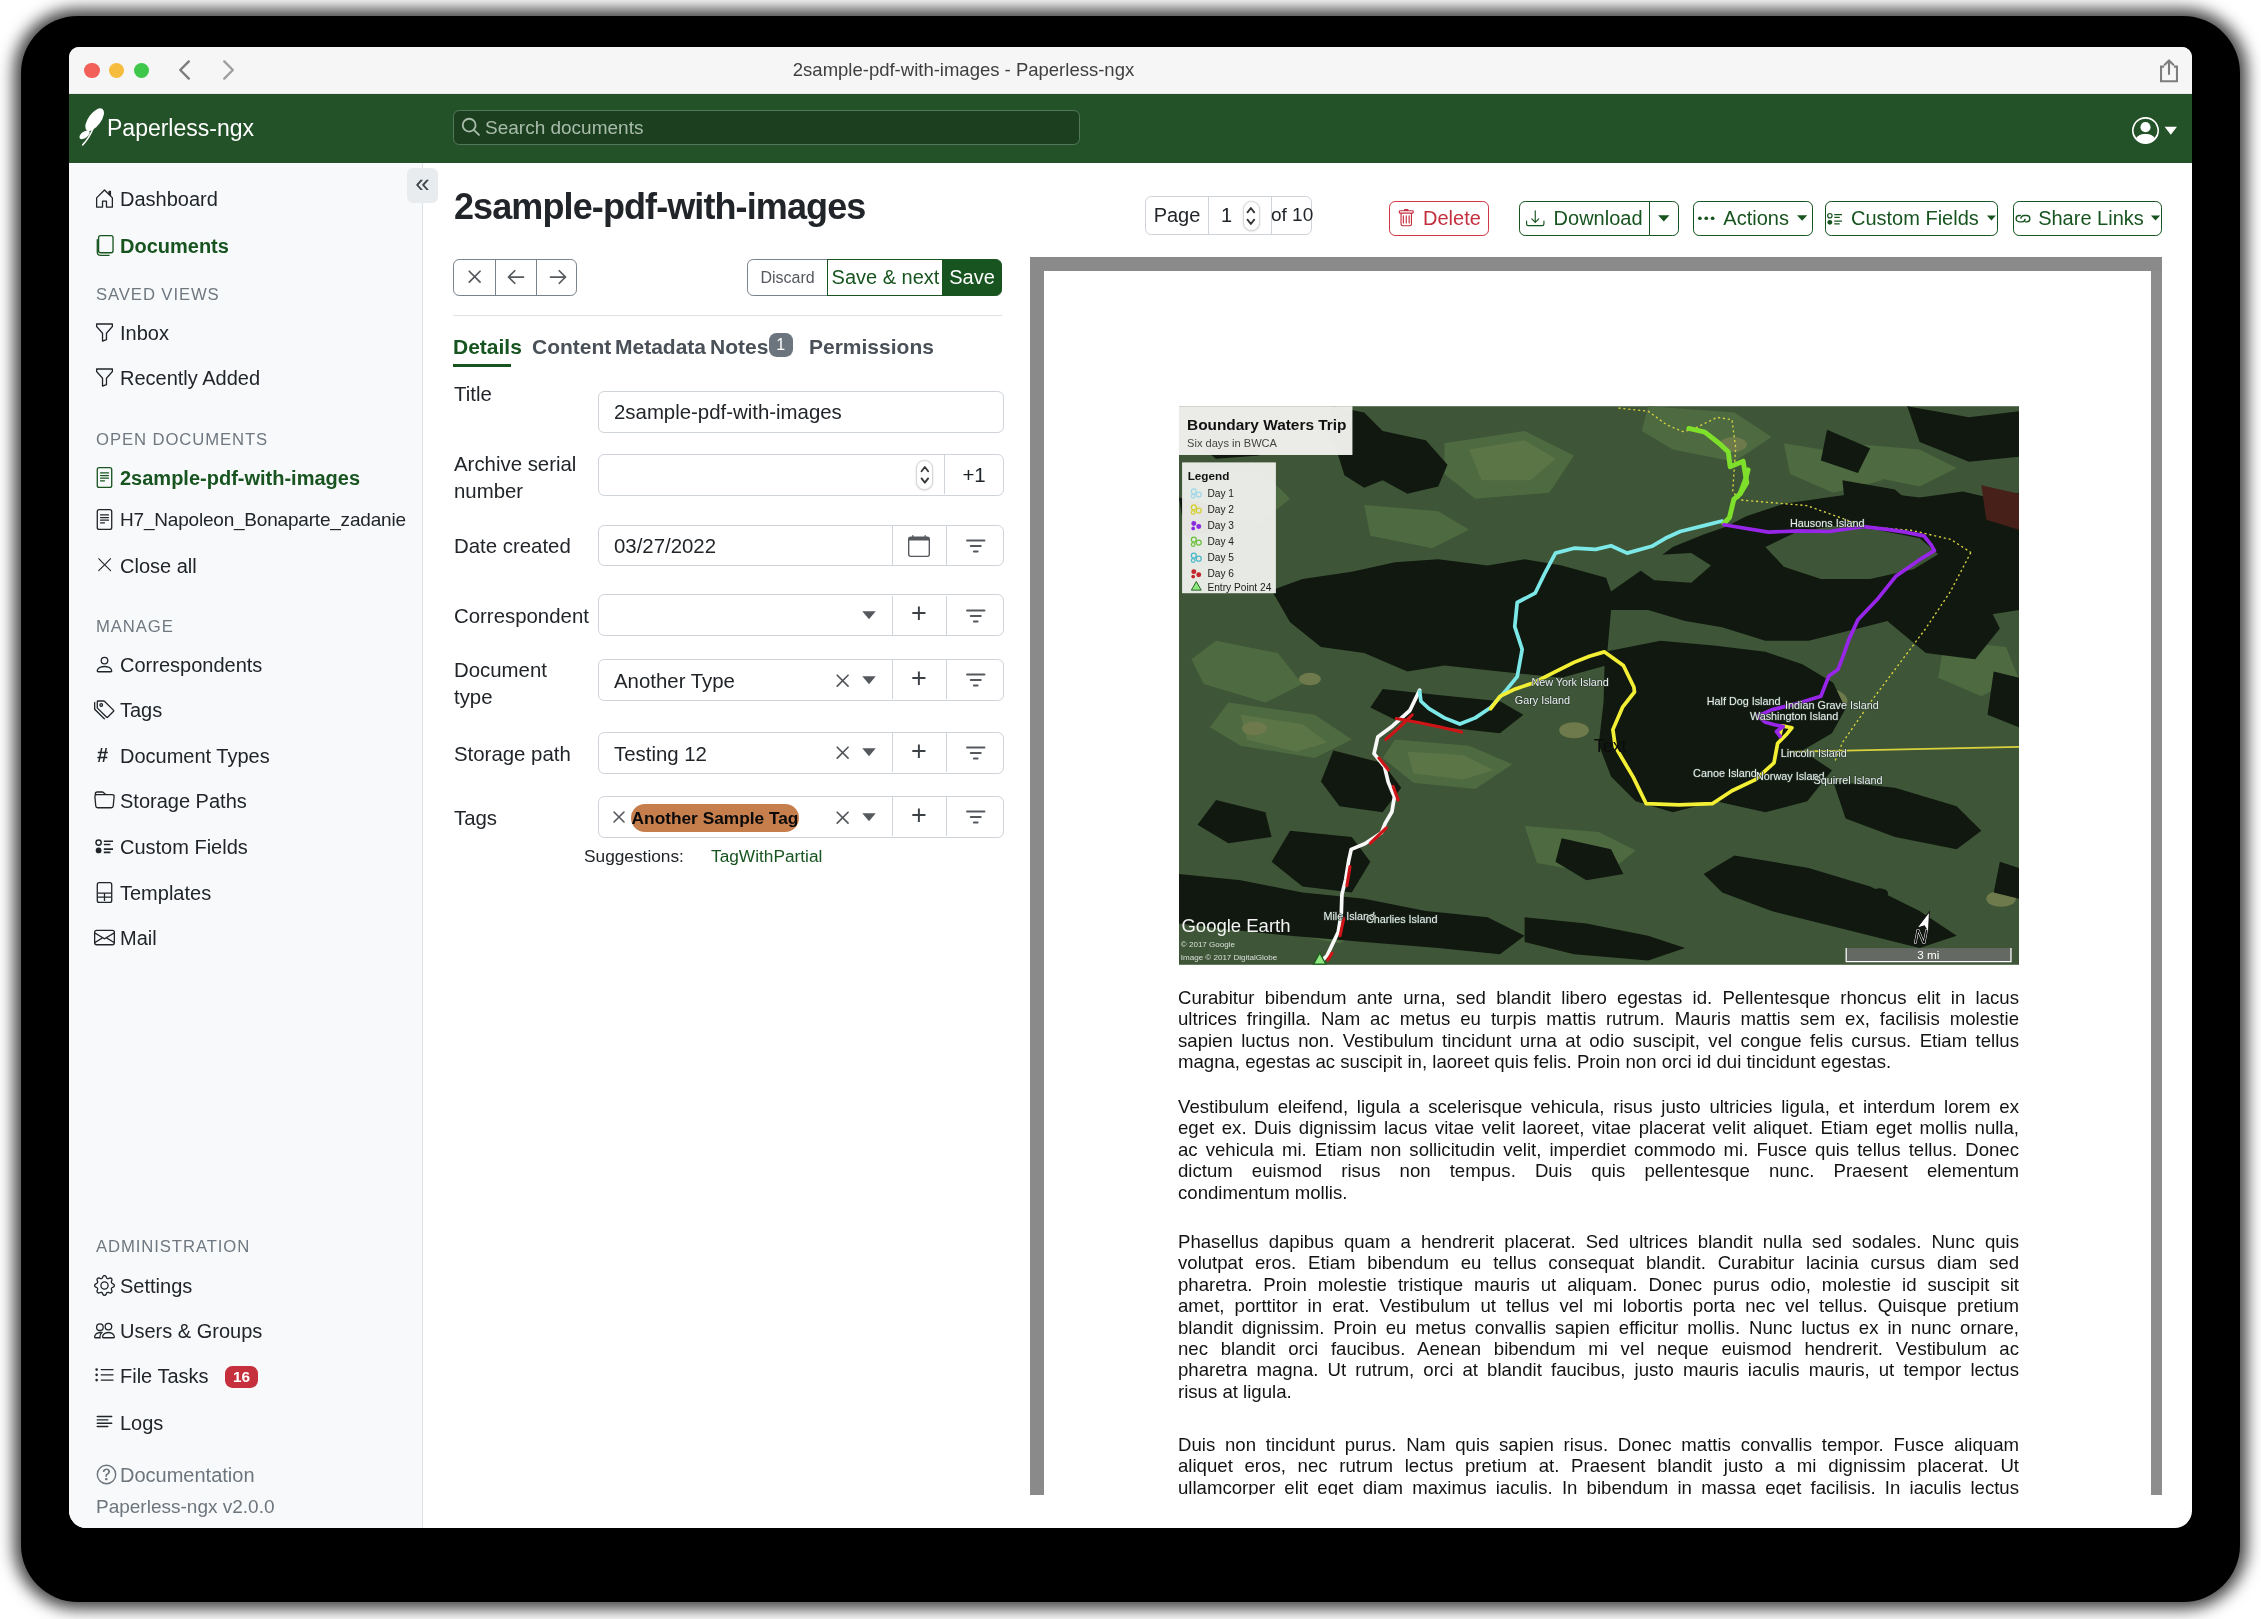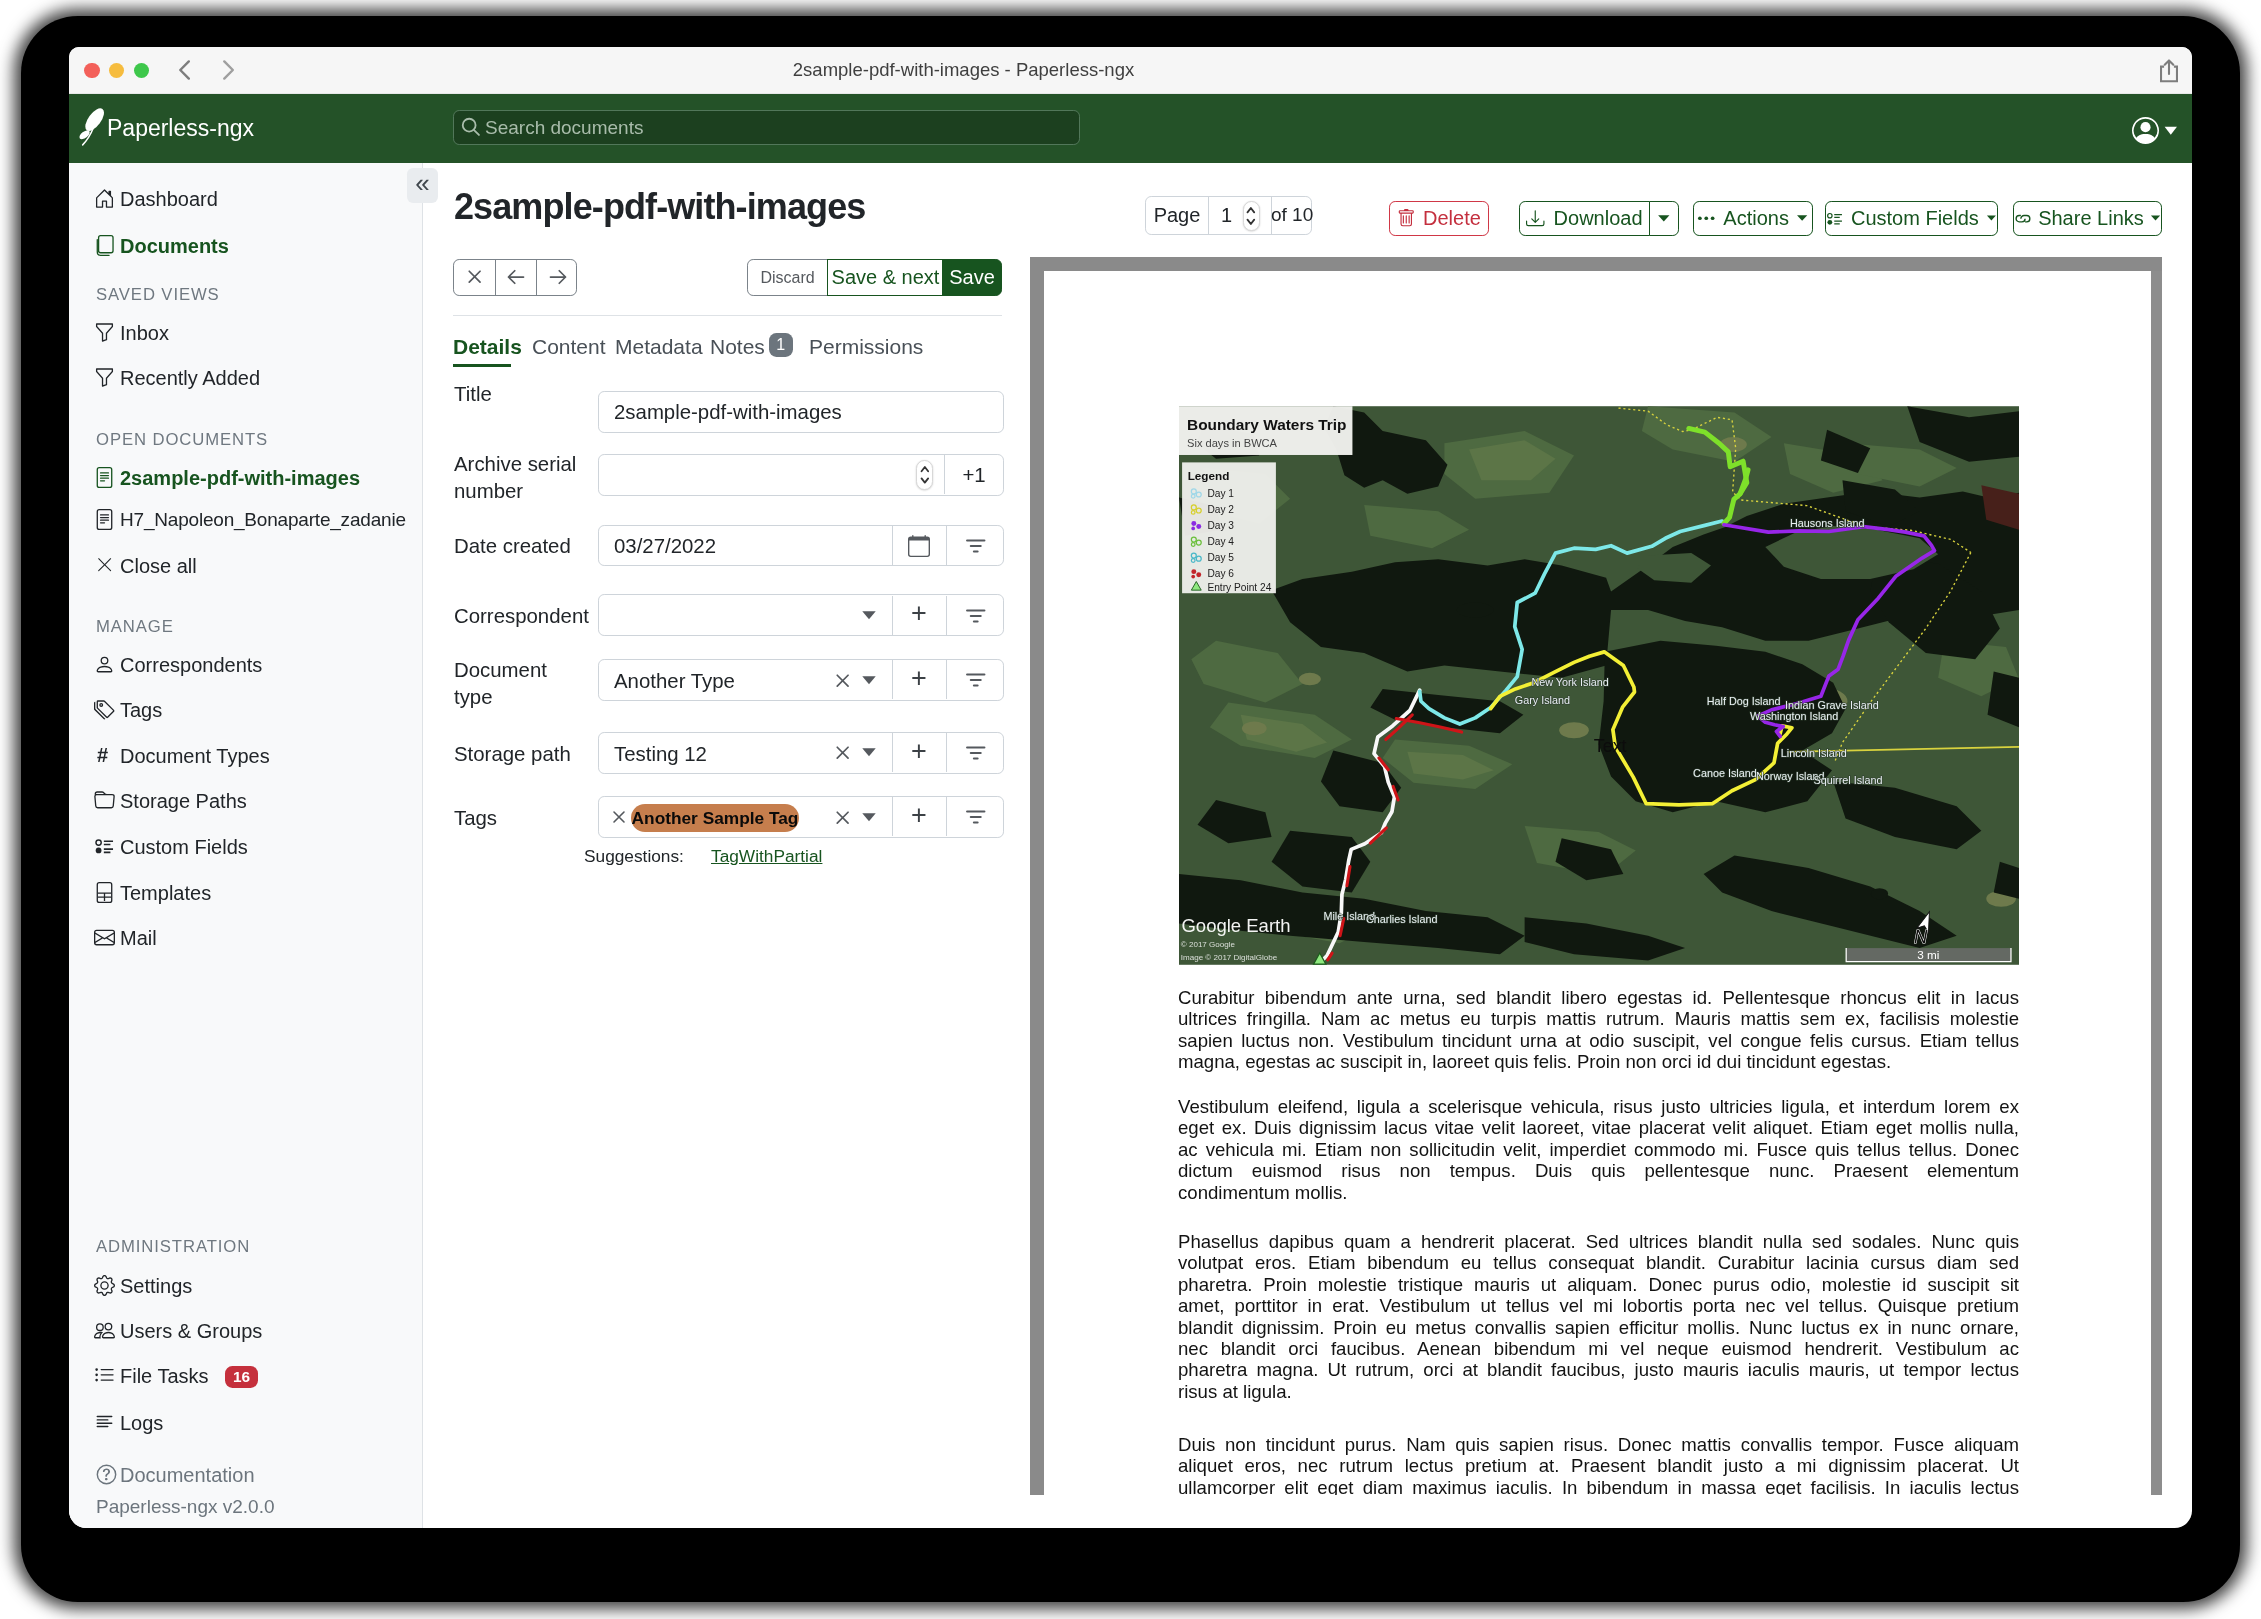--- a/index.html
+++ b/index.html
@@ -21,21 +21,21 @@
   .snav { position:absolute; left:51px; font-size:20px; color:#212529; white-space:nowrap; }
   .snav.green { color:#17541f; font-weight:bold; }
   .shead { position:absolute; left:27px; font-size:16.7px; color:#6f7880; letter-spacing:0.9px; white-space:nowrap; }
   .sicon { position:absolute; left:25px; width:21px; height:21px; }
   .collapse-btn { position:absolute; left:338px; top:121px; width:31px; height:35px; background:#e9ecef; border-radius:6.2px; color:#3f464c; font-size:26px; text-align:center; line-height:31px; }
   
   .h2title { position:absolute; left:385px; top:139px; font-size:36px; font-weight:600; color:#212529; letter-spacing:-0.9px; }
   .btn { position:absolute; border:1.2px solid #17541f; border-radius:6.2px; background:#fff; color:#17541f; font-size:20px; }
   .flexbtn { display:flex; align-items:center; justify-content:center; white-space:nowrap; }
   .redbtn { border-color:#d03746; color:#c42f3e; }
-  .tab { position:absolute; font-size:21px; color:#495057; }
+  .tab { position:absolute; font-size:21px; color:#495057;font-weight:bold; }
   .formlabel { position:absolute; left:385px; font-size:20.4px; color:#212529; }
   .input { position:absolute; left:529px; width:406px; height:42px; border:1.2px solid #ced4da; border-radius:6.2px; background:#fff; }
   .itext { position:absolute; left:16px; font-size:20.4px; color:#212529; }
   .vdiv { position:absolute; top:0; width:1.2px; height:100%; background:#ced4da; }
   
   .viewer { position:absolute; left:961px; top:210px; width:1132px; height:1238px; background:#ffffff; overflow:hidden; }
   .gtop { position:absolute; left:0; top:0; width:1132px; height:13.6px; background:#8a8a8a; }
   .gleft { position:absolute; left:0; top:0; width:13.6px; height:1238px; background:#8a8a8a; }
   .sbar { position:absolute; left:1121px; top:13.6px; width:11px; height:1224px; background:#8d8d8d; }
   .para { position:absolute; left:148px; width:841px; font-size:18.6px; line-height:21.4px; color:#131313; text-align:justify; }
@@ -359,21 +359,21 @@
     </svg>
 <svg class="abs" style="left:792px;top:765px;" width="16" height="11" viewBox="0 0 26 18">
       <path d="M2 2 L13 15 L24 2 Z" fill="#55595e"></path>
     </svg>
 <div class="abs" style="left:823px;top:749px;width:54px;height:42px;line-height:39px;text-align:center;font-size:27px;font-weight:300;color:#3c4146;">+</div>
 <svg class="abs" style="left:895px;top:760px;" width="23.5" height="20" viewBox="0 0 38 32">
       <path d="M5 7 H33 M11 16 H27 M16 25 H22" stroke="#55595e" stroke-width="3.4" stroke-linecap="round"></path>
     </svg>
 
 <div class="abs" style="left:515px;top:799px;font-size:17.3px;color:#212529;">Suggestions:</div>
-<div class="abs" style="left:642px;top:799px;font-size:17.3px;color:#17541f;text-decoration:underline;">TagWithPartial</div>
+<div class="abs" style="left:642px;top:799px;font-size:17.3px;color:#17541f;">TagWithPartial</div>
 
 <div class="viewer">
   <div class="gtop"></div>
   <div class="gleft"></div>
   <div class="sbar"></div>
   <div class="para" style="top:730px;">
     <div class="j">Curabitur bibendum ante urna, sed blandit libero egestas id. Pellentesque rhoncus elit in lacus</div>
     <div class="j">ultrices fringilla. Nam ac metus eu turpis mattis rutrum. Mauris mattis sem ex, facilisis molestie</div>
     <div class="j">sapien luctus non. Vestibulum tincidunt urna at odio suscipit, vel congue felis cursus. Etiam tellus</div>
     <div class="l">magna, egestas ac suscipit in, laoreet quis felis. Proin non orci id dui tincidunt egestas.</div>

